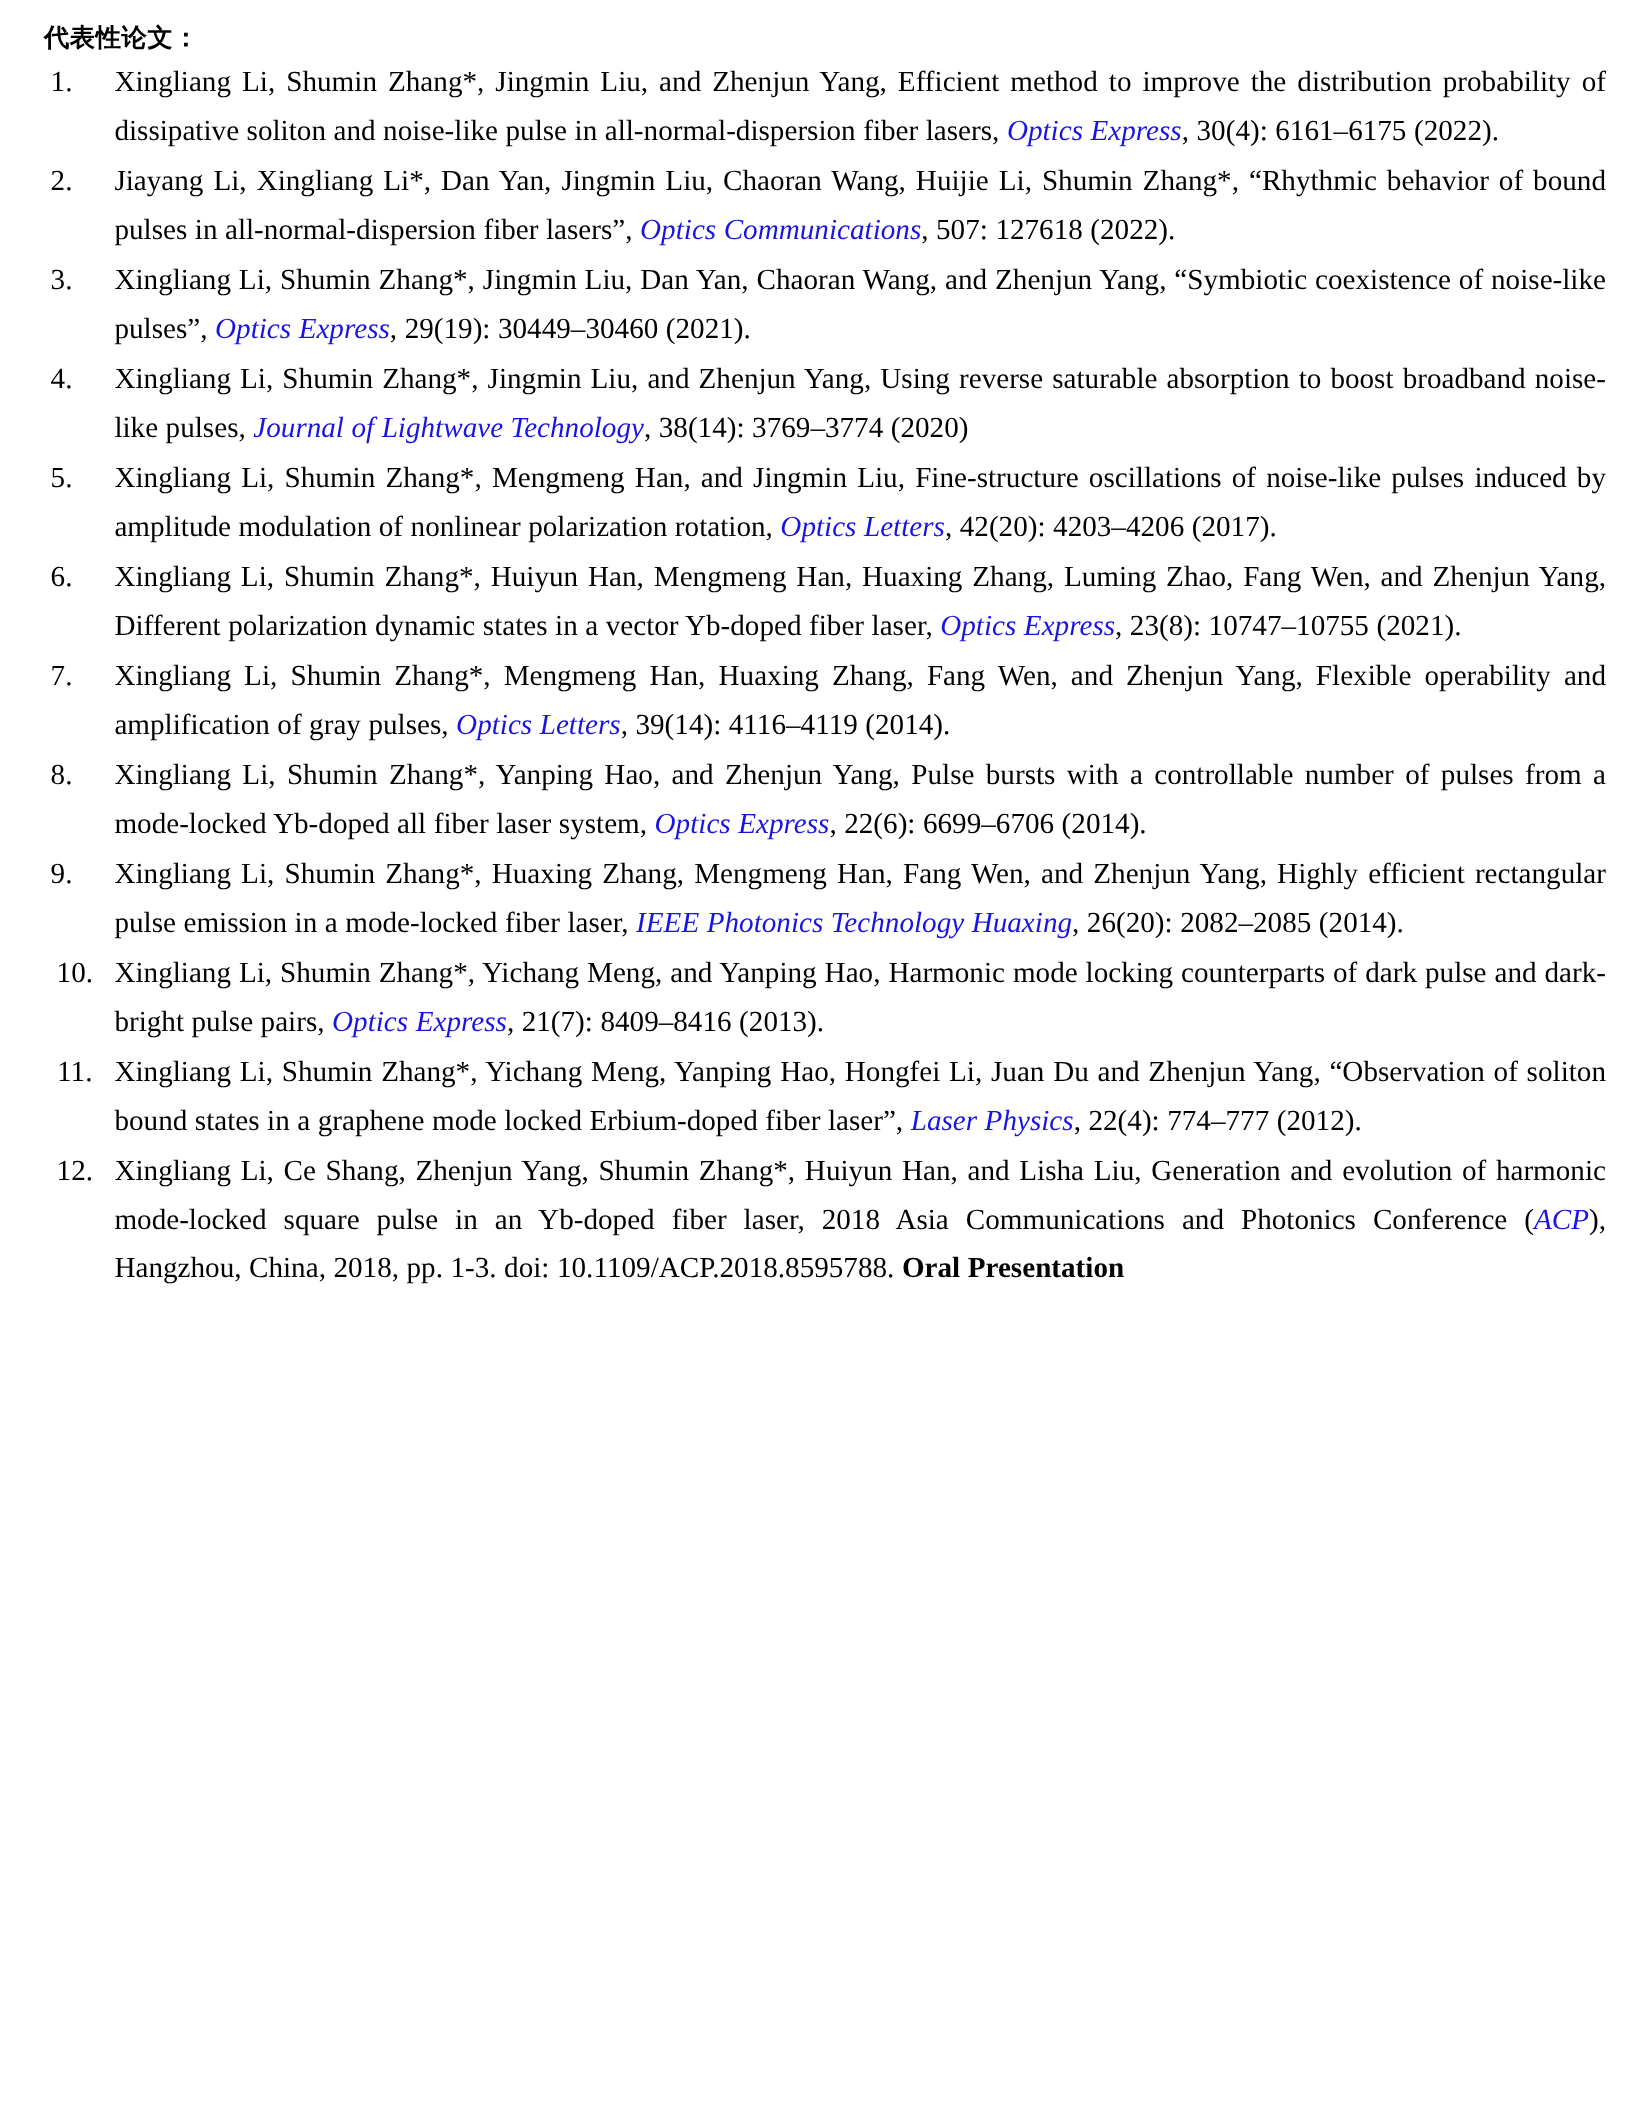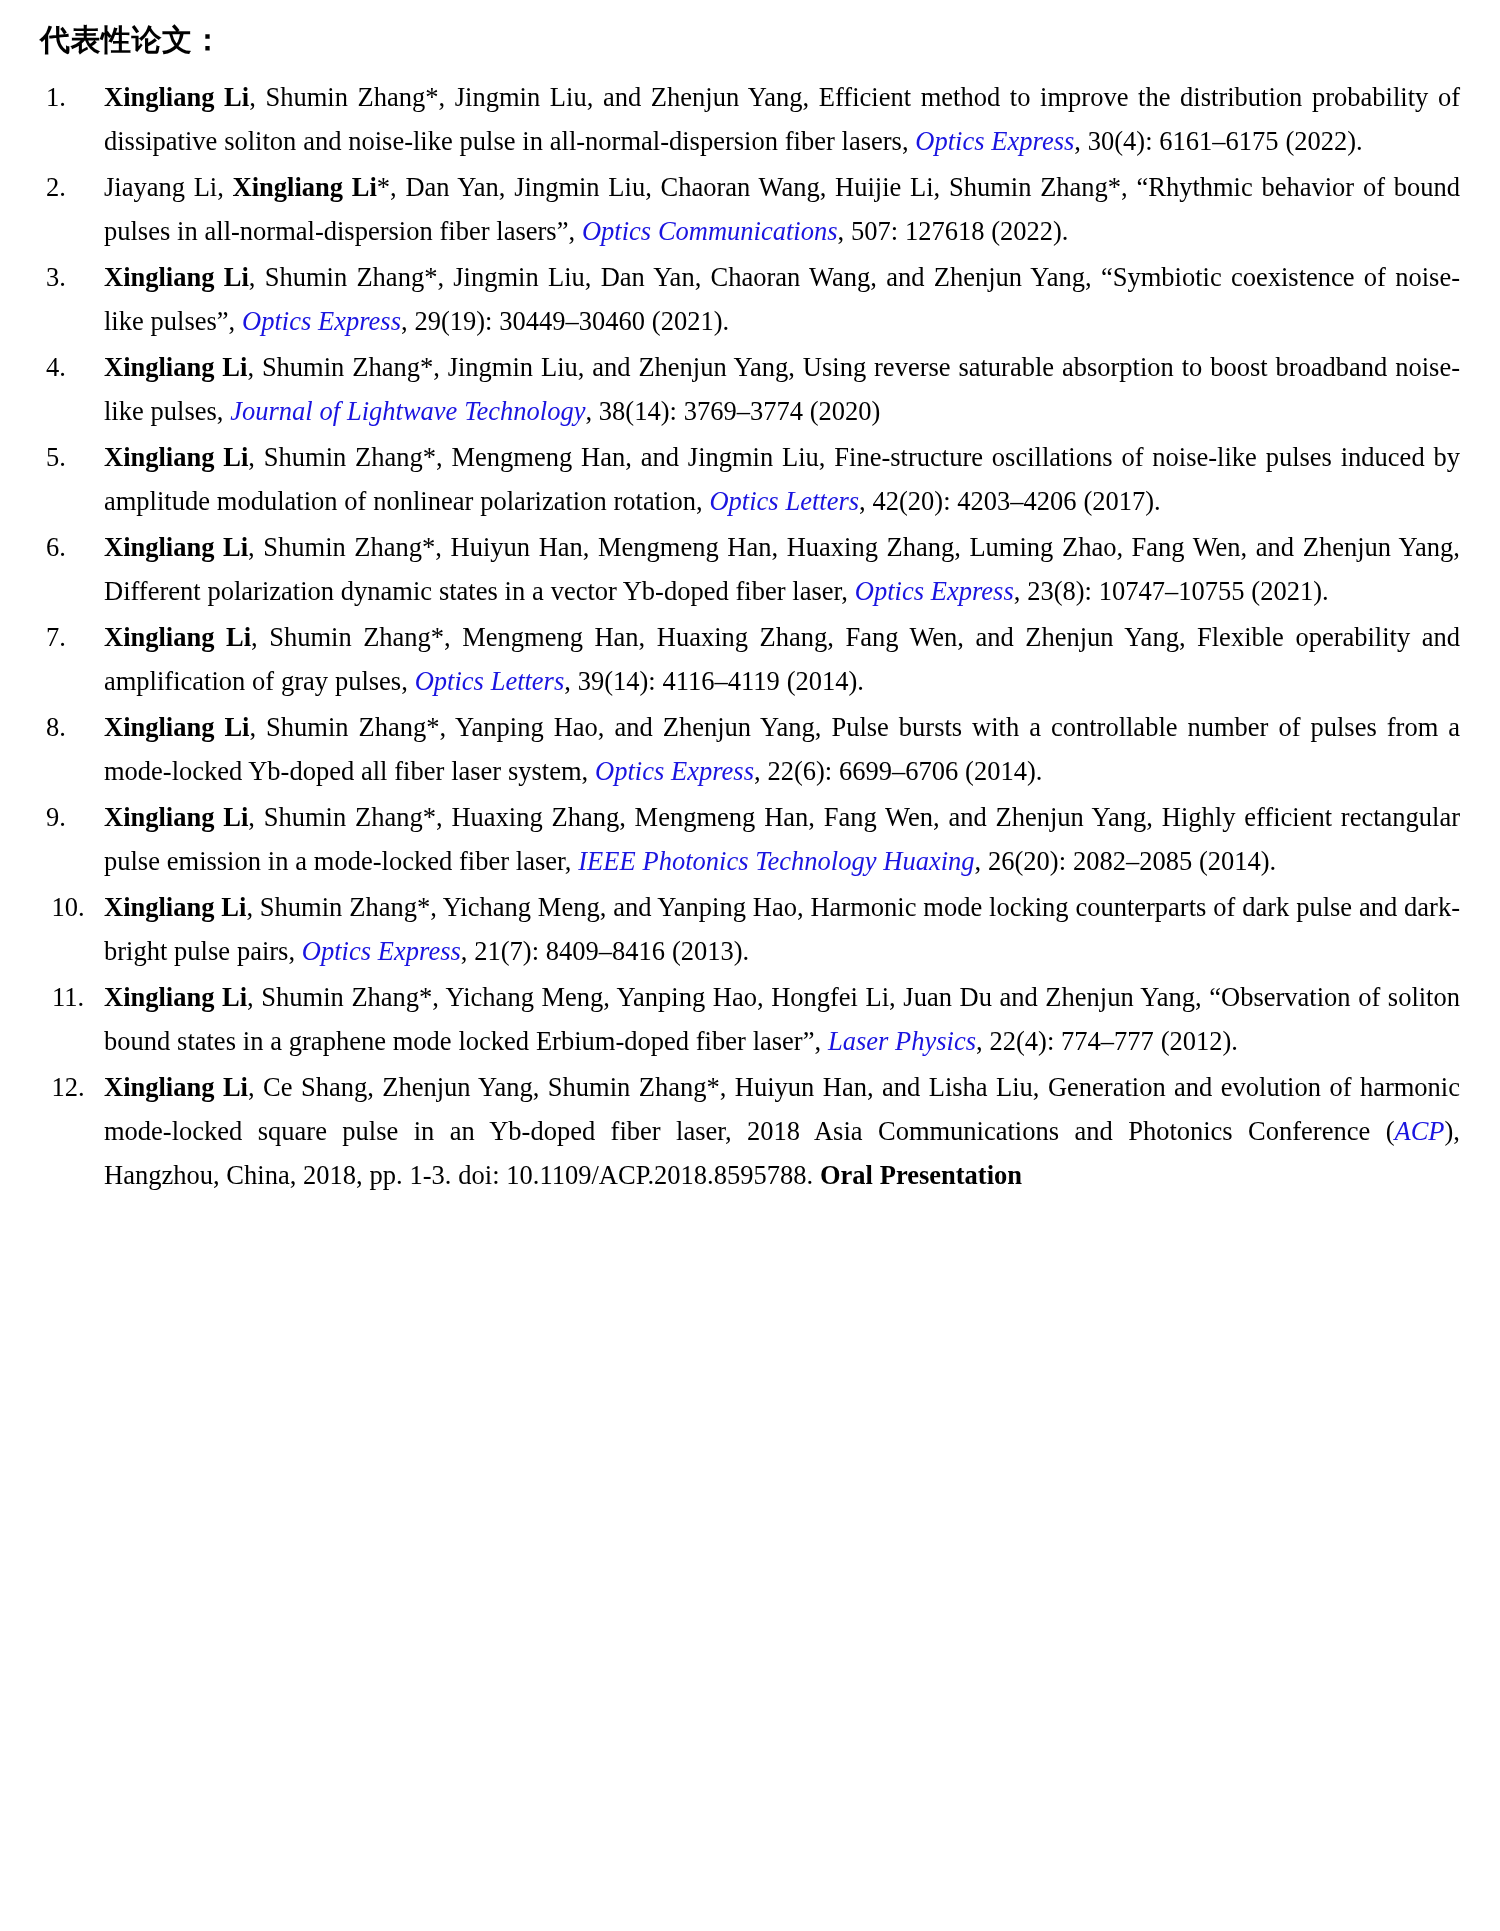--- a/index.html
+++ b/index.html
@@ -14,23 +14,23 @@
     color: #000000;
   }
   .page {
     box-sizing: border-box;
     width: 1500px;
     padding: 22px 40px 20px 40px;
   }
   .section-title {
     font-family: "DejaVu Sans", "Liberation Sans", sans-serif;
     font-weight: bold;
-    font-size: 30px;
+    font-size: 23px;
     line-height: 1.2;
-    margin: 0 0 17px 0;
+    margin: 0 0 2px 0;
     letter-spacing: 0.5px;
   }
   ol.pub-list {
     list-style: none;
     margin: 0;
     padding: 0;
   }
   ol.pub-list > li {
     position: relative;
     padding-left: 64px;
@@ -52,21 +52,21 @@
   }
   .entry {
     font-size: 26.5px;
     line-height: 44px;
     text-align: justify;
     text-justify: inter-word;
     text-align-last: left;
     word-spacing: 0.2px;
   }
   .entry b, .bold {
-    font-weight: bold;
+    font-weight: normal;
   }
   .journal {
     color: #1a14e0;
     font-weight: normal;
     font-style: italic;
   }
   .oral {
     font-weight: bold;
   }
 </style>

